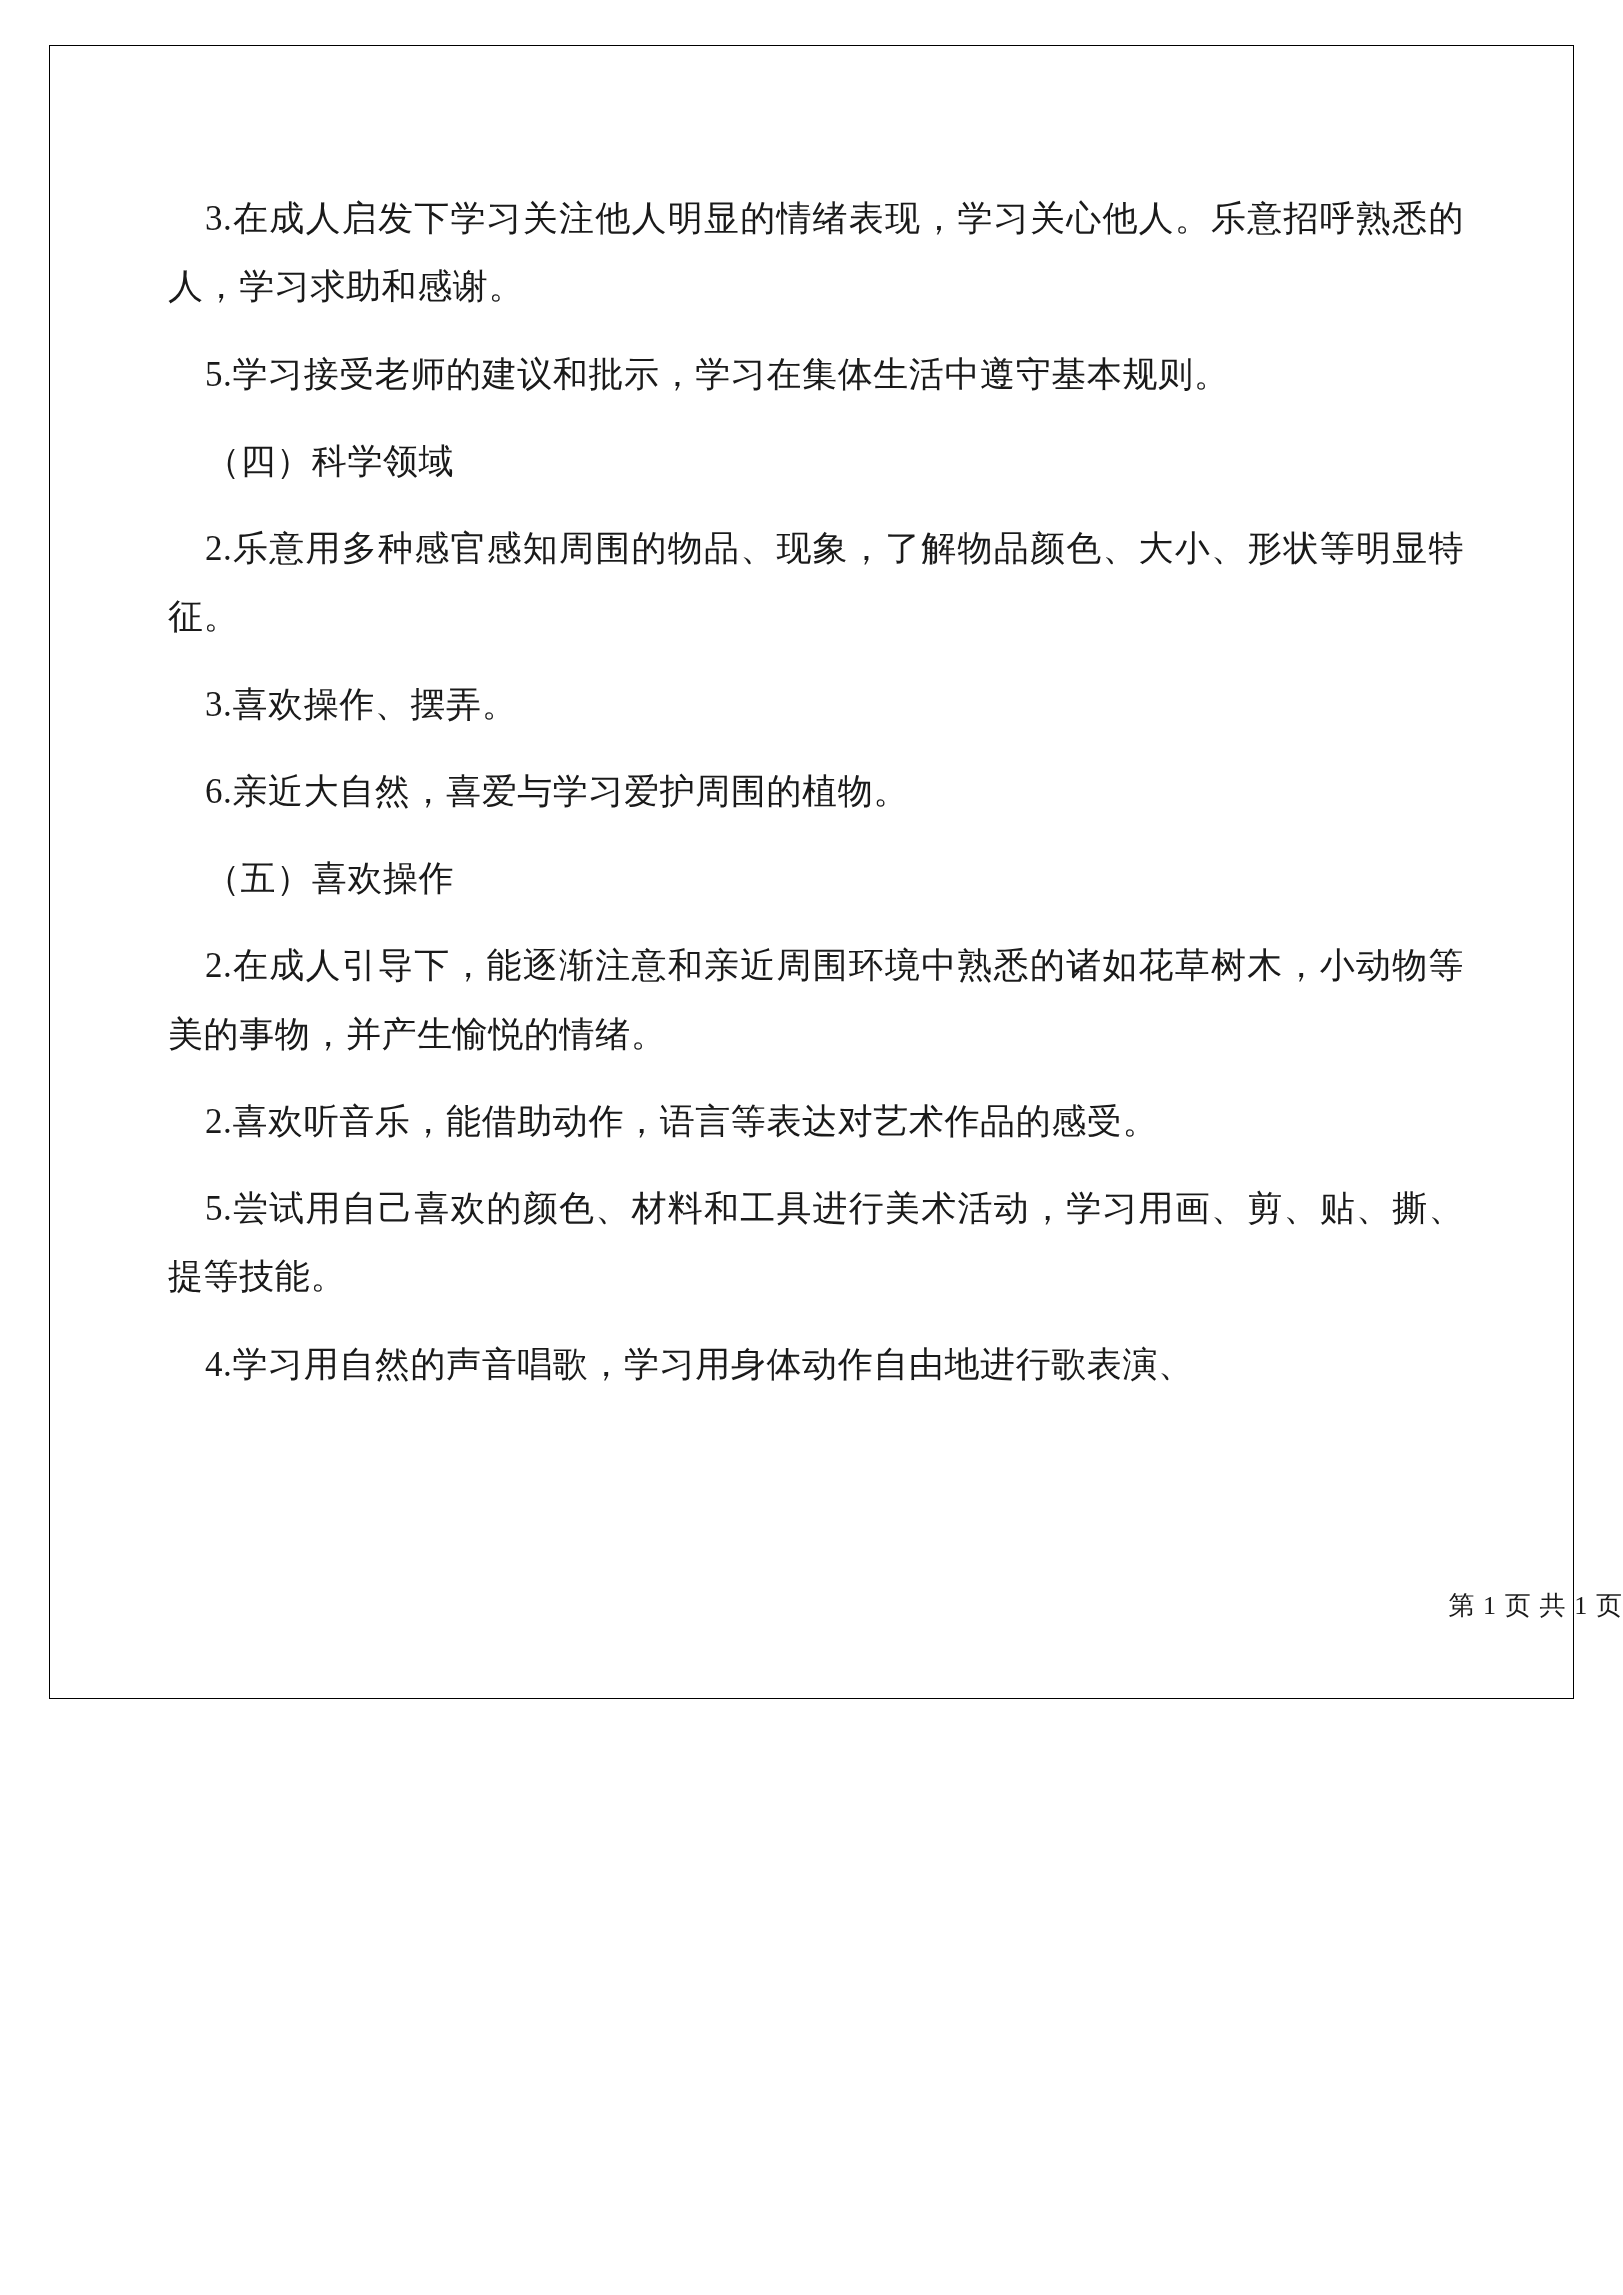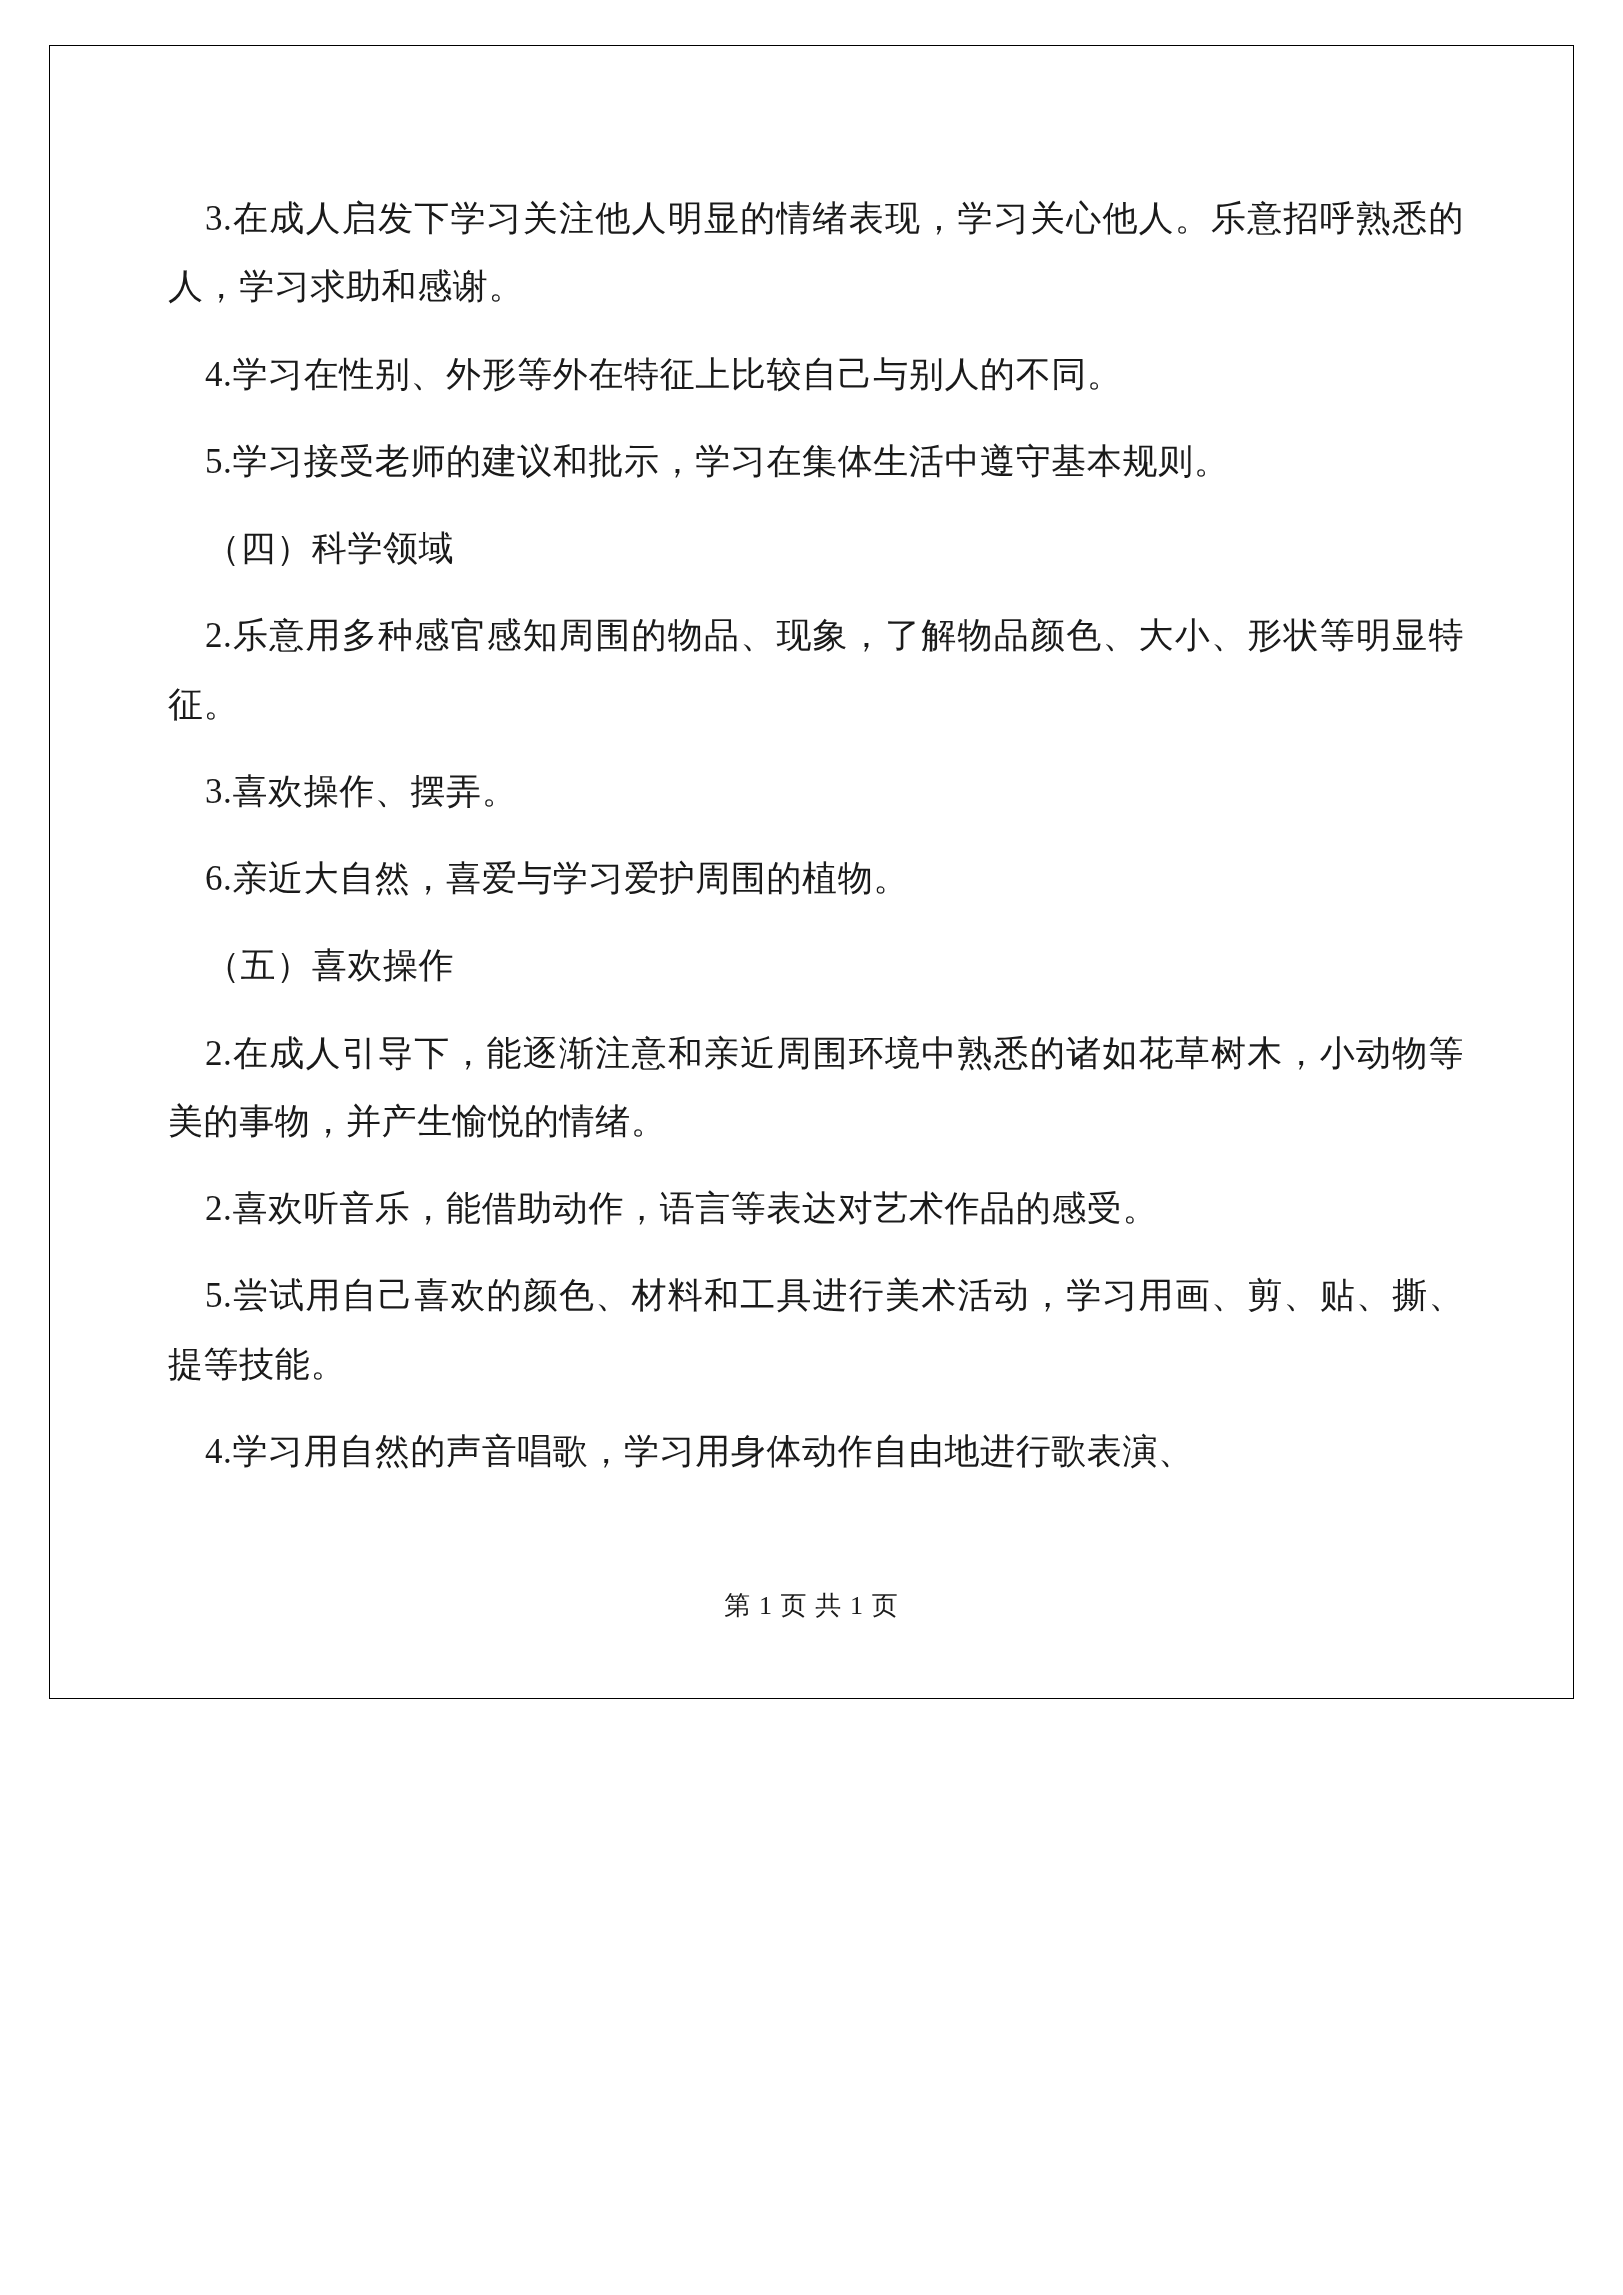--- a/index.html
+++ b/index.html
@@ -43,36 +43,35 @@
     font-family: "Liberation Serif", "DejaVu Serif", serif;
   }
   .para.indent {
     text-indent: 37px;
   }
   .footer {
     position: absolute;
     left: 0;
     right: 0;
     bottom: 121px;
-    text-align: center;
+    text-align: right;
     font-size: 26px;
     color: #1a1a1a;
     letter-spacing: 1.1px;
     font-family: "Liberation Serif", "DejaVu Serif", serif;
   }
 </style>
 </head>
 <body>
 
 <div class="page">
   <div class="page-border"></div>
 
   <div class="content">
     <p class="para indent">3.在成人启发下学习关注他人明显的情绪表现，学习关心他人。乐意招呼熟悉的人，学习求助和感谢。</p>
-    <p class="para indent">4.学习在性别、外形等外在特征上比较自己与别人的不同。</p>
     <p class="para indent">5.学习接受老师的建议和批示，学习在集体生活中遵守基本规则。</p>
     <p class="para indent">（四）科学领域</p>
     <p class="para indent">2.乐意用多种感官感知周围的物品、现象，了解物品颜色、大小、形状等明显特征。</p>
     <p class="para indent">3.喜欢操作、摆弄。</p>
     <p class="para indent">6.亲近大自然，喜爱与学习爱护周围的植物。</p>
     <p class="para indent">（五）喜欢操作</p>
     <p class="para indent">2.在成人引导下，能逐渐注意和亲近周围环境中熟悉的诸如花草树木，小动物等美的事物，并产生愉悦的情绪。</p>
     <p class="para indent">2.喜欢听音乐，能借助动作，语言等表达对艺术作品的感受。</p>
     <p class="para indent">5.尝试用自己喜欢的颜色、材料和工具进行美术活动，学习用画、剪、贴、撕、提等技能。</p>
     <p class="para indent">4.学习用自然的声音唱歌，学习用身体动作自由地进行歌表演、</p>

